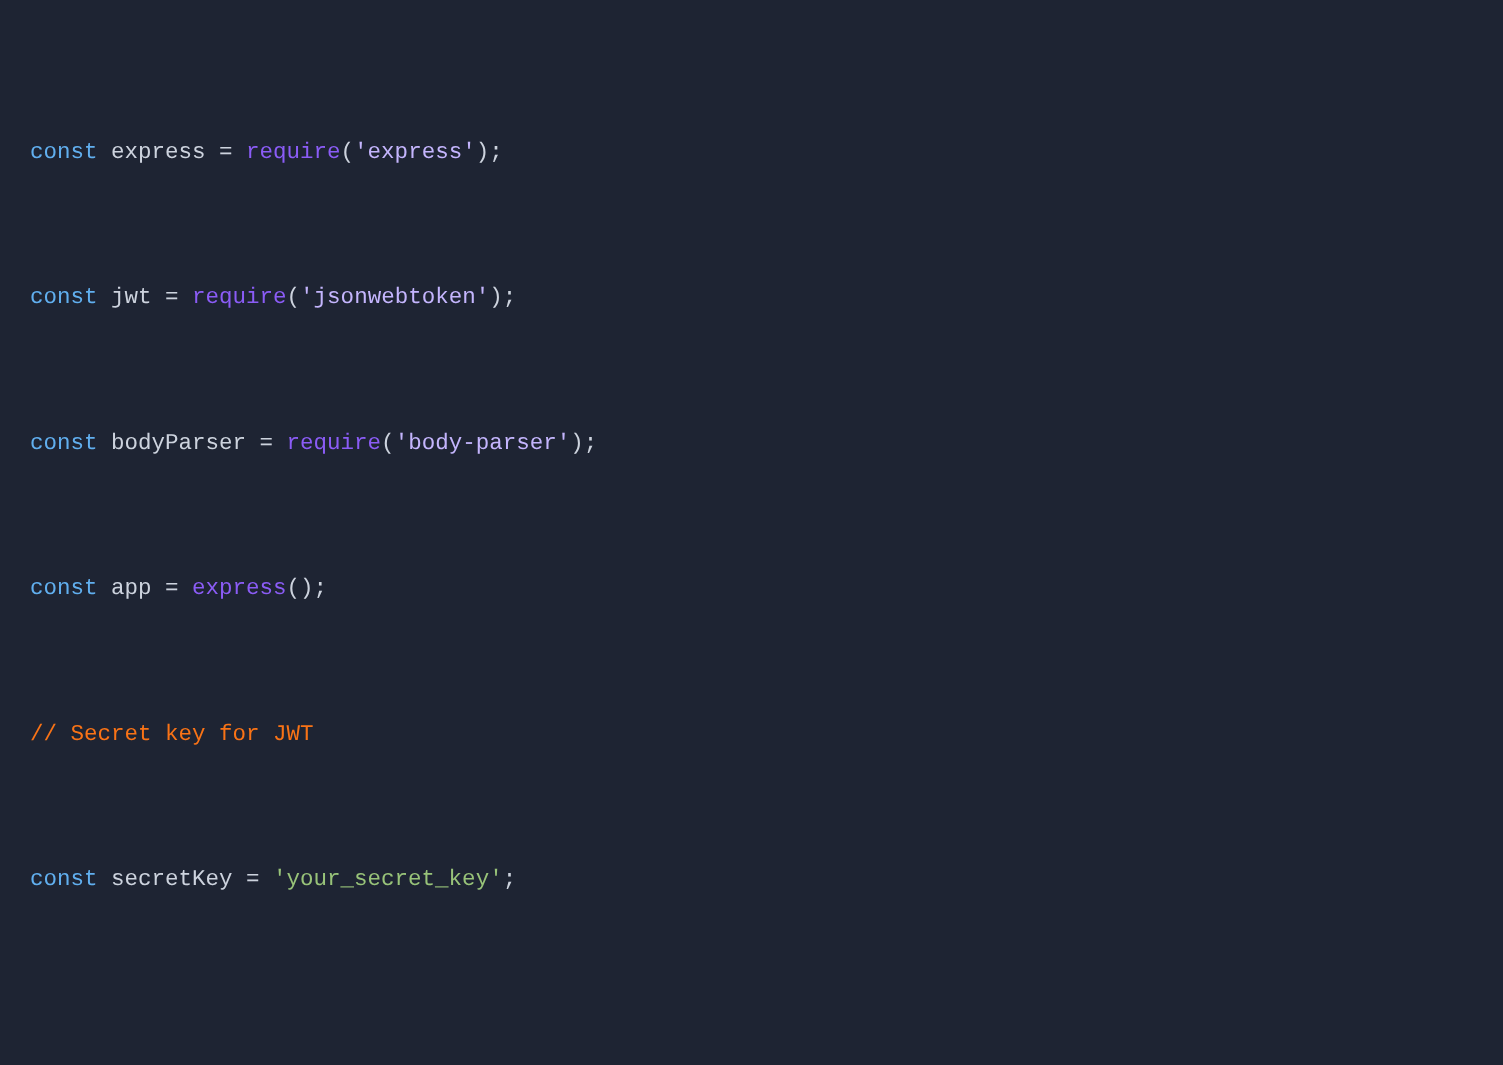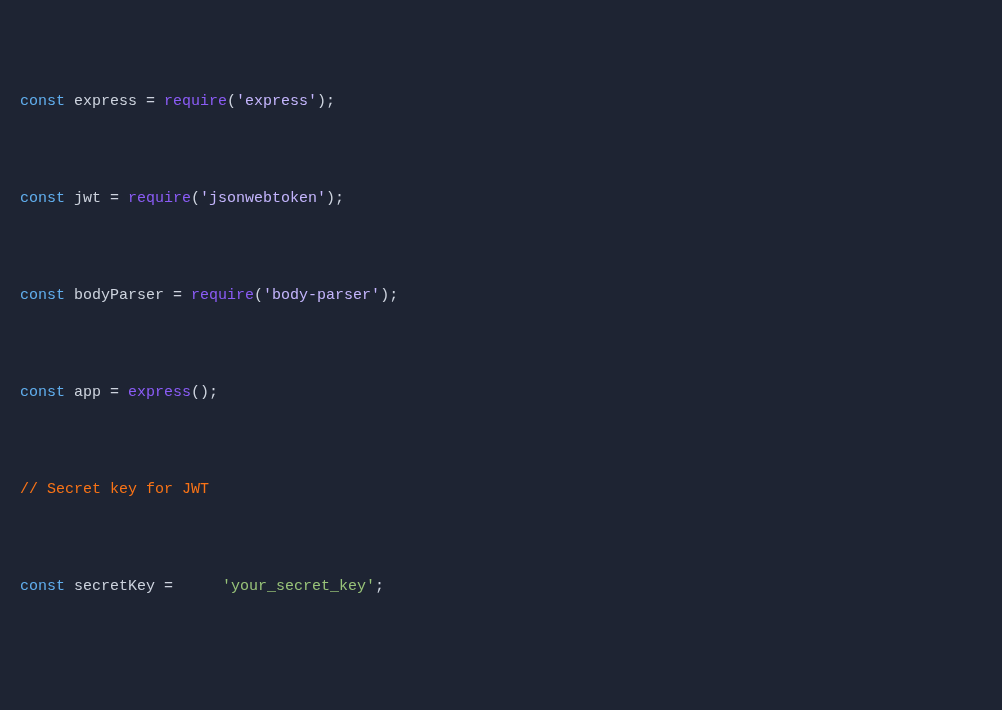--- a/index.html
+++ b/index.html
@@ -27,21 +27,21 @@
 
     .line {
       display: flex;
       align-items: baseline;
       min-height: 25px;
     }
 
     
     .kw   { color: #61afef; }   
     .str  { color: #c4b5fd; }   
-    .str-green { color: #98c379; margin-left: 40px; } 
+    .str-green { color: #98c379; } 
     .comment { color: #f97316; font-style: normal; }   
     .method { color: #8b5cf6; }
     .plain { color: #cdd3de; }
   </style>
 </head>
 <body>
 
 <div class="code-block">
 
   <div class="line">

